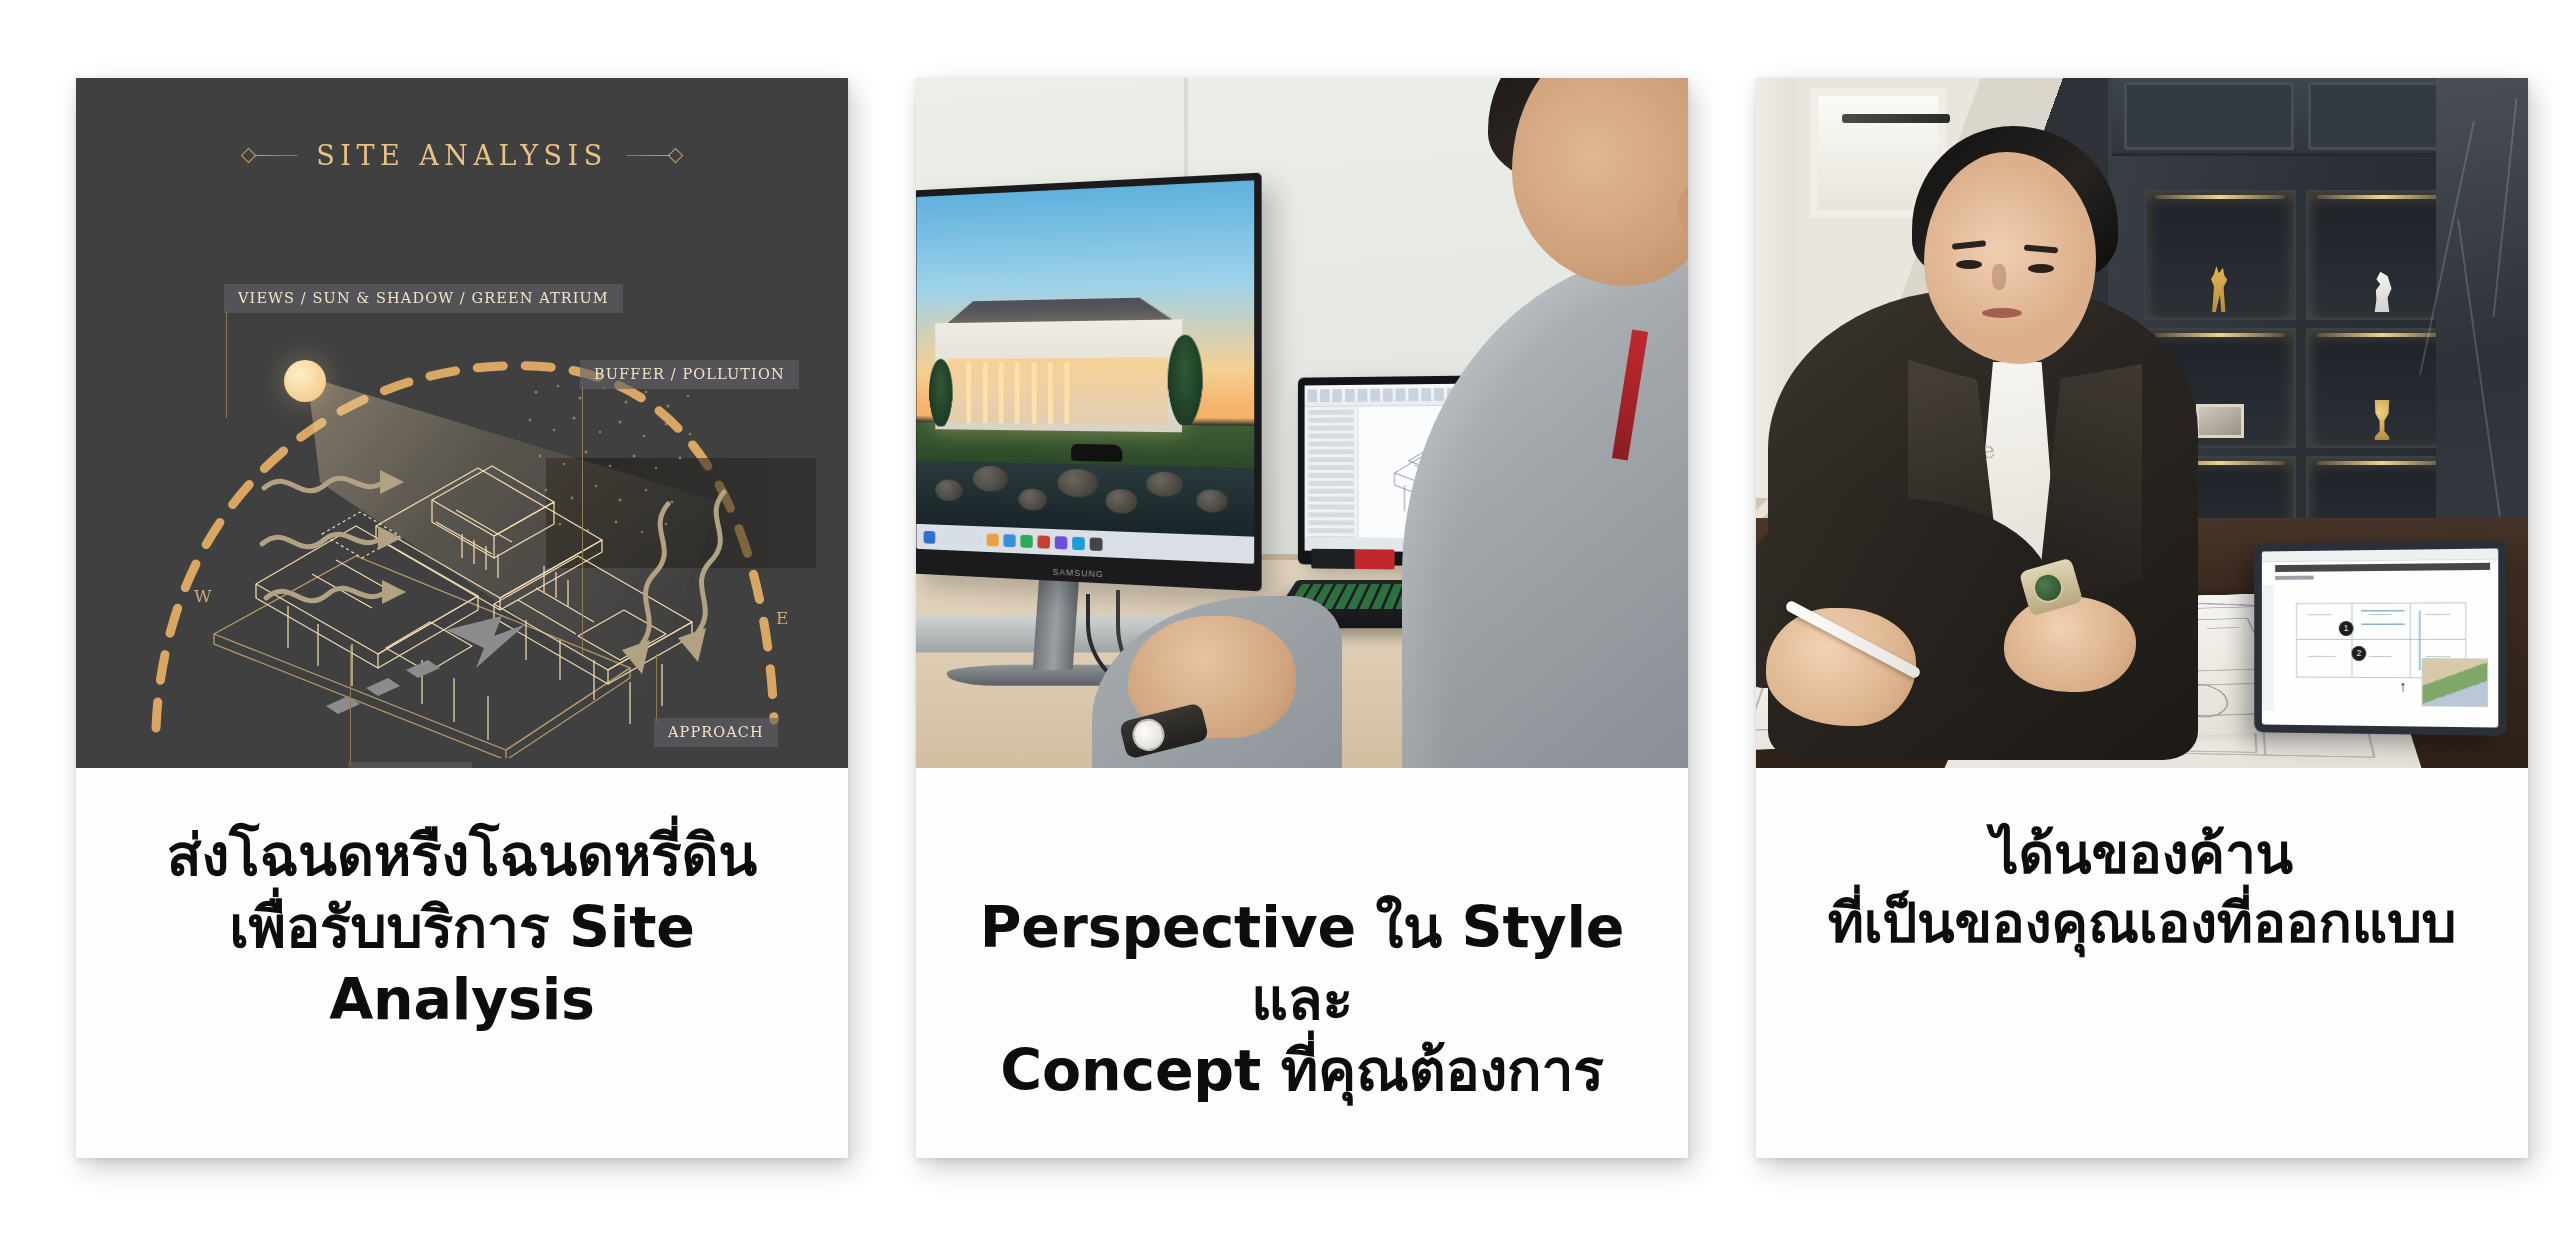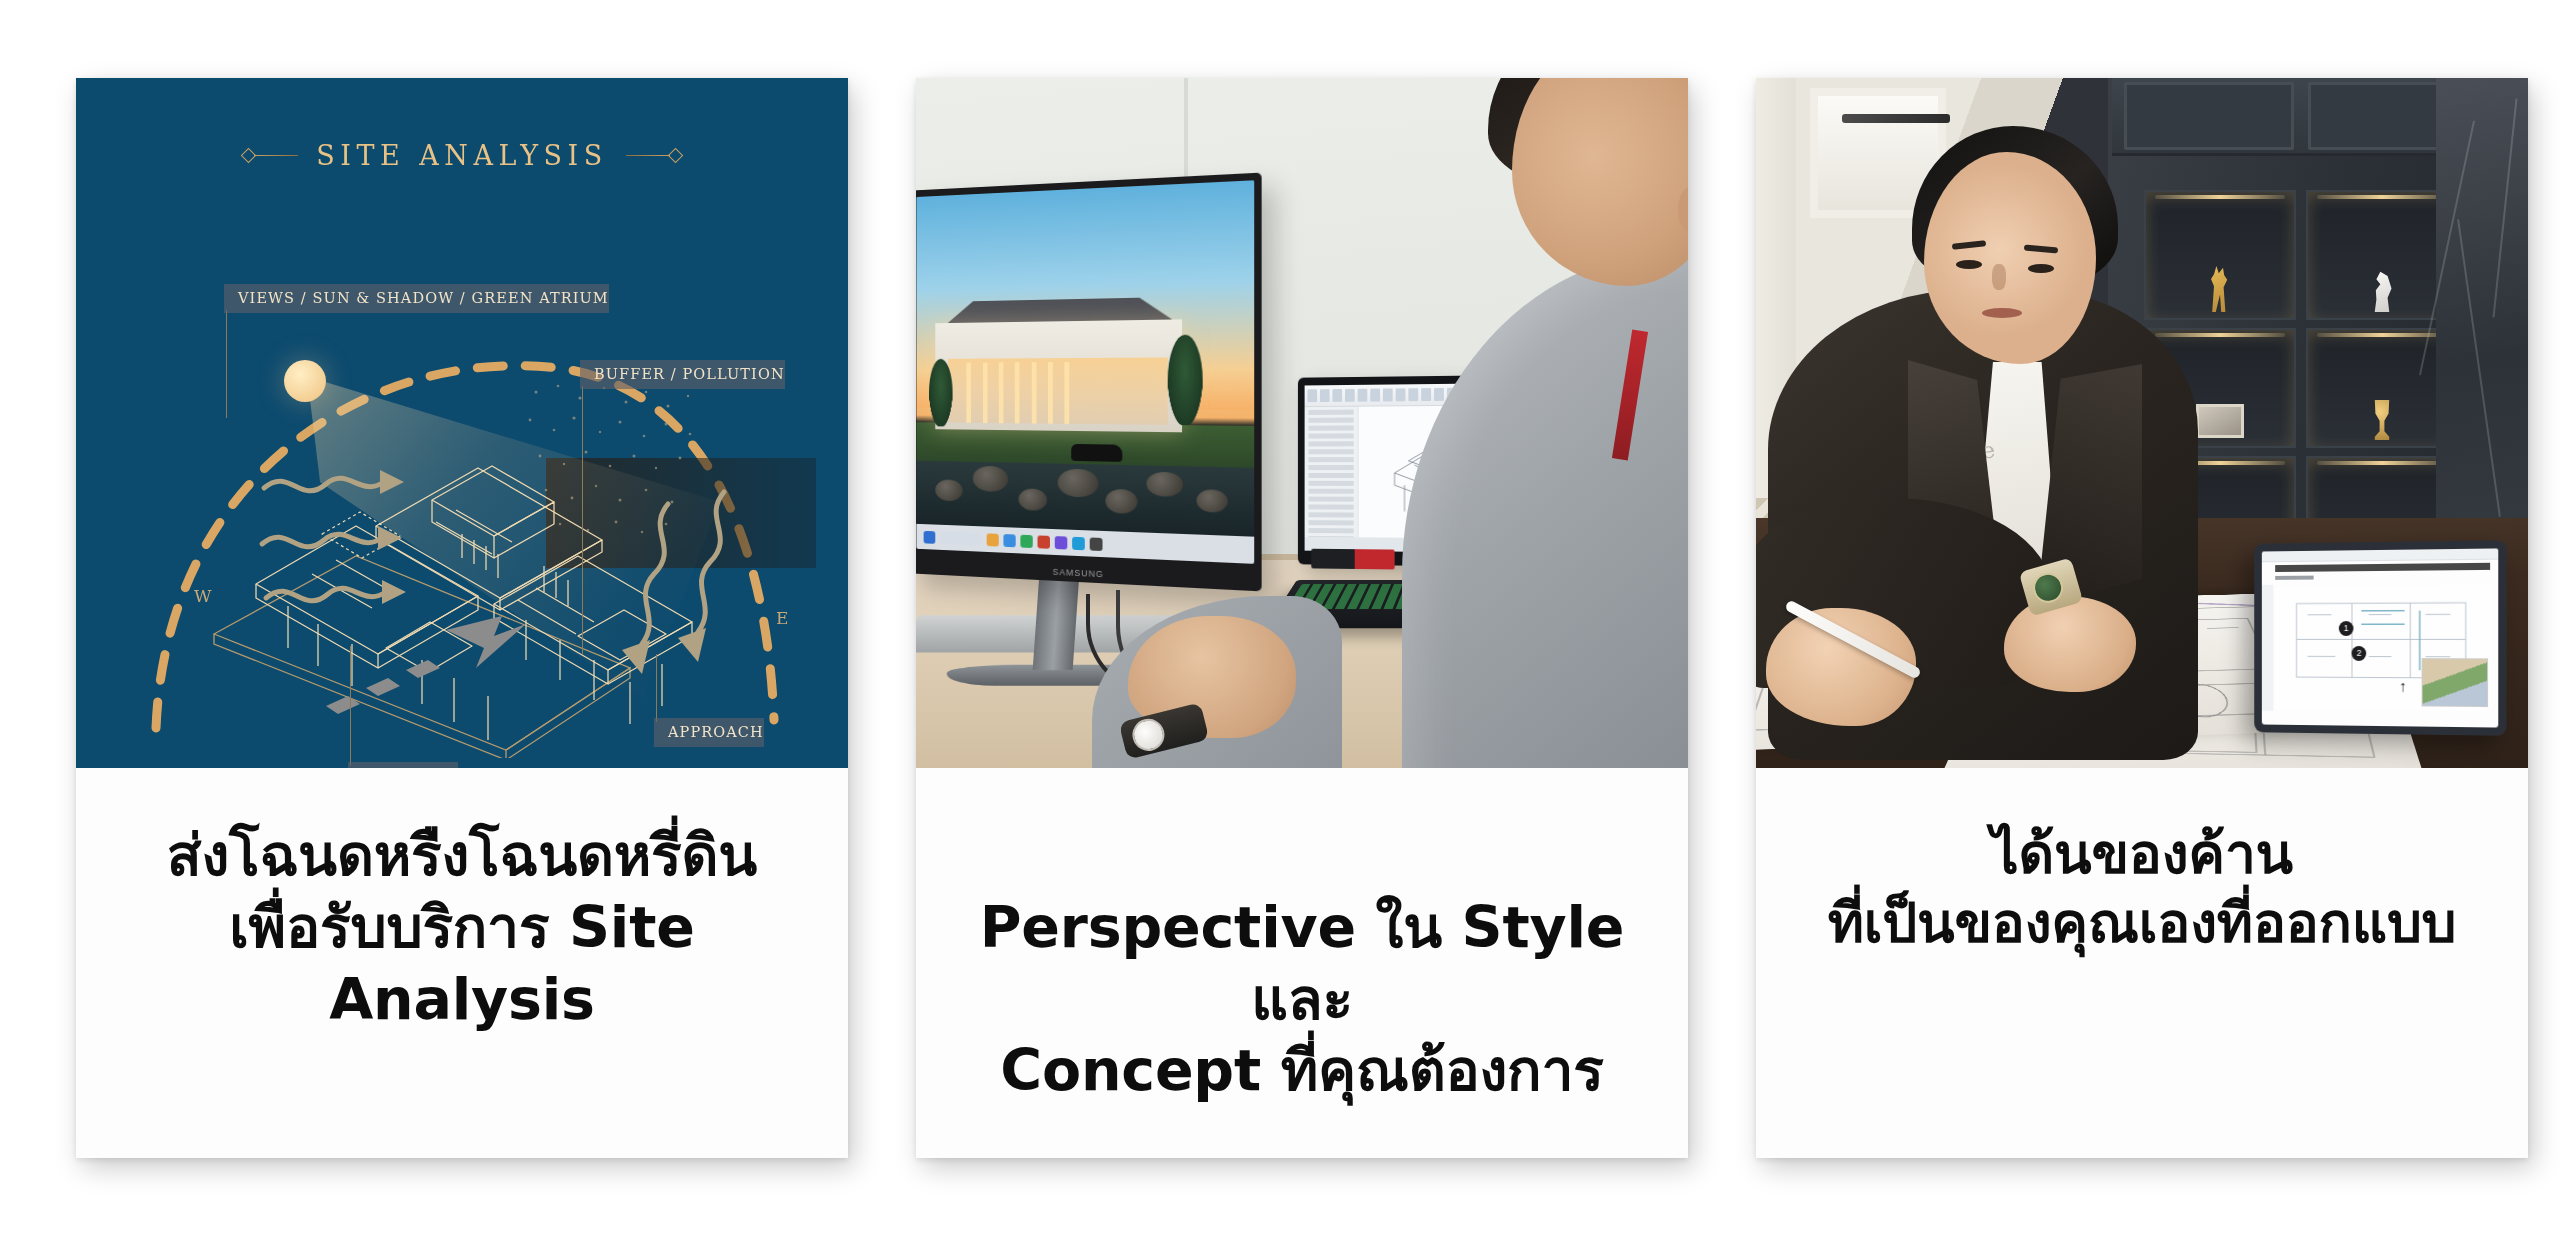--- a/index.html
+++ b/index.html
@@ -57,21 +57,21 @@
     font-weight: 700;
     color: #0d0d0d;
     text-align: center;
     letter-spacing: -0.2px;
   }
   .caption-3 p { font-size: 55px; }
 
   
   .sa {
     position: absolute; inset: 0;
-    background: #0c4a6e;
+    background: #404040;
     overflow: hidden;
   }
   .sa-head {
     position: absolute;
     top: 62px; left: 0; right: 0;
     display: flex; align-items: center; justify-content: center;
     gap: 18px;
   }
   .sa-title {
     font-family: "DejaVu Serif", "Liberation Serif", serif;
@@ -120,21 +120,21 @@
 
   
   .tag {
     position: absolute;
     z-index: 6;
     background: rgba(96,96,104,.62);
     color: #f2e4c9;
     font-family: "DejaVu Serif", "Liberation Serif", serif;
     font-size: 14.5px;
     letter-spacing: 1.1px;
-    padding: 6px 0 7px 14px;
+    padding: 6px 14px 7px 14px;
     white-space: nowrap;
   }
   .tag-views    { left: 148px;  top: 206px; }
   .tag-buffer   { left: 504px;  top: 282px; }
   .tag-approach { left: 272px;  top: 684px; }
   .tag-weather  { left: 578px;  top: 640px; }
 
   .compass {
     position: absolute;
     font-family: "DejaVu Serif", "Liberation Serif", serif;

